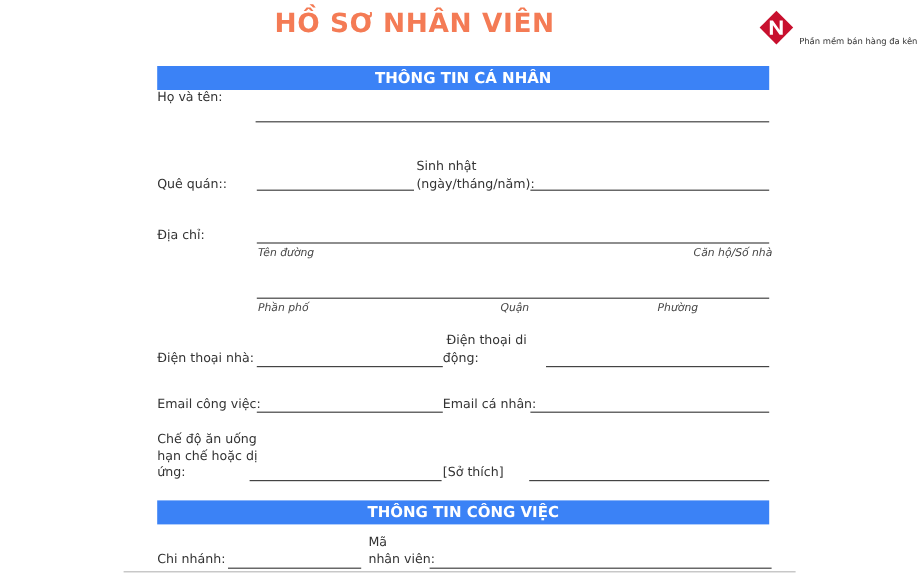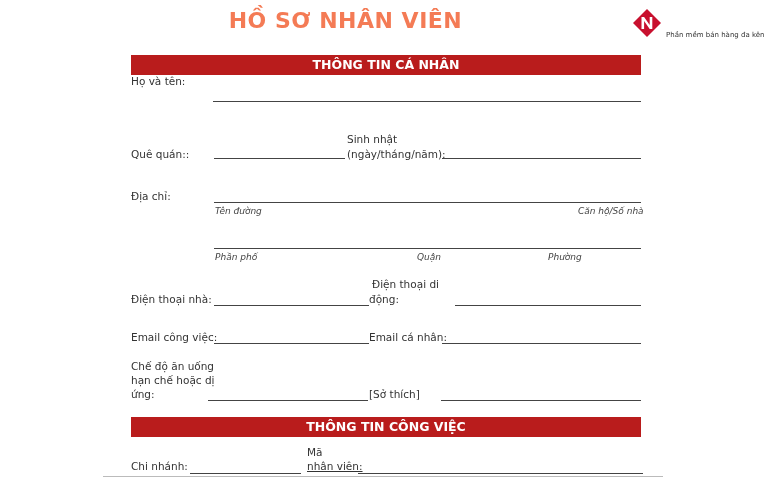--- a/index.html
+++ b/index.html
@@ -5,21 +5,21 @@
   html, body { margin:0; padding:0; }
   body { width:765px; height:478px; background:#ffffff; position:relative; overflow:hidden;
          font-family:"Liberation Sans", sans-serif; color:#333; }
   .abs { position:absolute; }
   .title { left:0; width:691px; top:8px; text-align:center; font-size:22px; font-weight:bold; color:#f47b55; letter-spacing:0.5px; font-family:"DejaVu Sans", sans-serif; }
   .logo { left:632px; top:6px; width:130px; height:36px; }
   .logo-mark { position:absolute; left:0; top:2px; width:30px; height:30px; }
   .logo-word { position:absolute; left:32px; top:-1px; font-size:23px; font-weight:bold; color:#111; font-family:"DejaVu Sans", sans-serif; letter-spacing:-0.5px; }
   .logo-word .vn { font-size:13px; font-weight:normal; color:#c8102e; }
   .logo-tag { position:absolute; left:34px; top:25px; font-size:7px; color:#333; white-space:nowrap; font-family:"DejaVu Sans", sans-serif; }
-  .bar { left:131px; width:510px; height:20px; background:#b91c1c; color:#fff; text-align:center; font-weight:bold; font-size:12.5px; line-height:20px; font-family:"DejaVu Sans", sans-serif; }
+  .bar { left:131px; width:510px; height:20px; background:#3b82f6; color:#fff; text-align:center; font-weight:bold; font-size:12.5px; line-height:20px; font-family:"DejaVu Sans", sans-serif; }
   .lbl { font-size:10.5px; color:#333; line-height:14px; white-space:nowrap; font-family:"DejaVu Sans", sans-serif; }
   .sub { font-size:9px; color:#444; font-style:italic; white-space:nowrap; font-family:"DejaVu Sans", sans-serif; }
   .line { height:0; border-top:1px solid #444; }
   .bottom-rule { left:103px; top:476px; width:560px; border-top:1px solid #bbb; height:0; }
 </style>
 </head>
 <body>
 
 <div class="abs title">HỒ SƠ NHÂN VIÊN</div>
 
@@ -68,16 +68,16 @@
 <div class="abs lbl" style="left:131px; top:387px;">ứng:</div>
 <div class="abs line" style="left:208px; top:400px; width:160px;"></div>
 <div class="abs lbl" style="left:369px; top:387px;">[Sở thích]</div>
 <div class="abs line" style="left:441px; top:400px; width:200px;"></div>
 
 <div class="abs bar" style="top:417px;">THÔNG TIN CÔNG VIỆC</div>
 
 <div class="abs lbl" style="left:131px; top:459px;">Chi nhánh:</div>
 <div class="abs line" style="left:190px; top:473px; width:111px;"></div>
 <div class="abs lbl" style="left:307px; top:445px;">Mã</div>
-<div class="abs lbl" style="left:307px; top:459px;text-decoration:underline;">nhân viên:</div>
+<div class="abs lbl" style="left:307px; top:459px;">nhân viên:</div>
 <div class="abs line" style="left:358px; top:473px; width:285px;"></div>
 
 <div class="abs bottom-rule"></div>
 
 </body></html>

